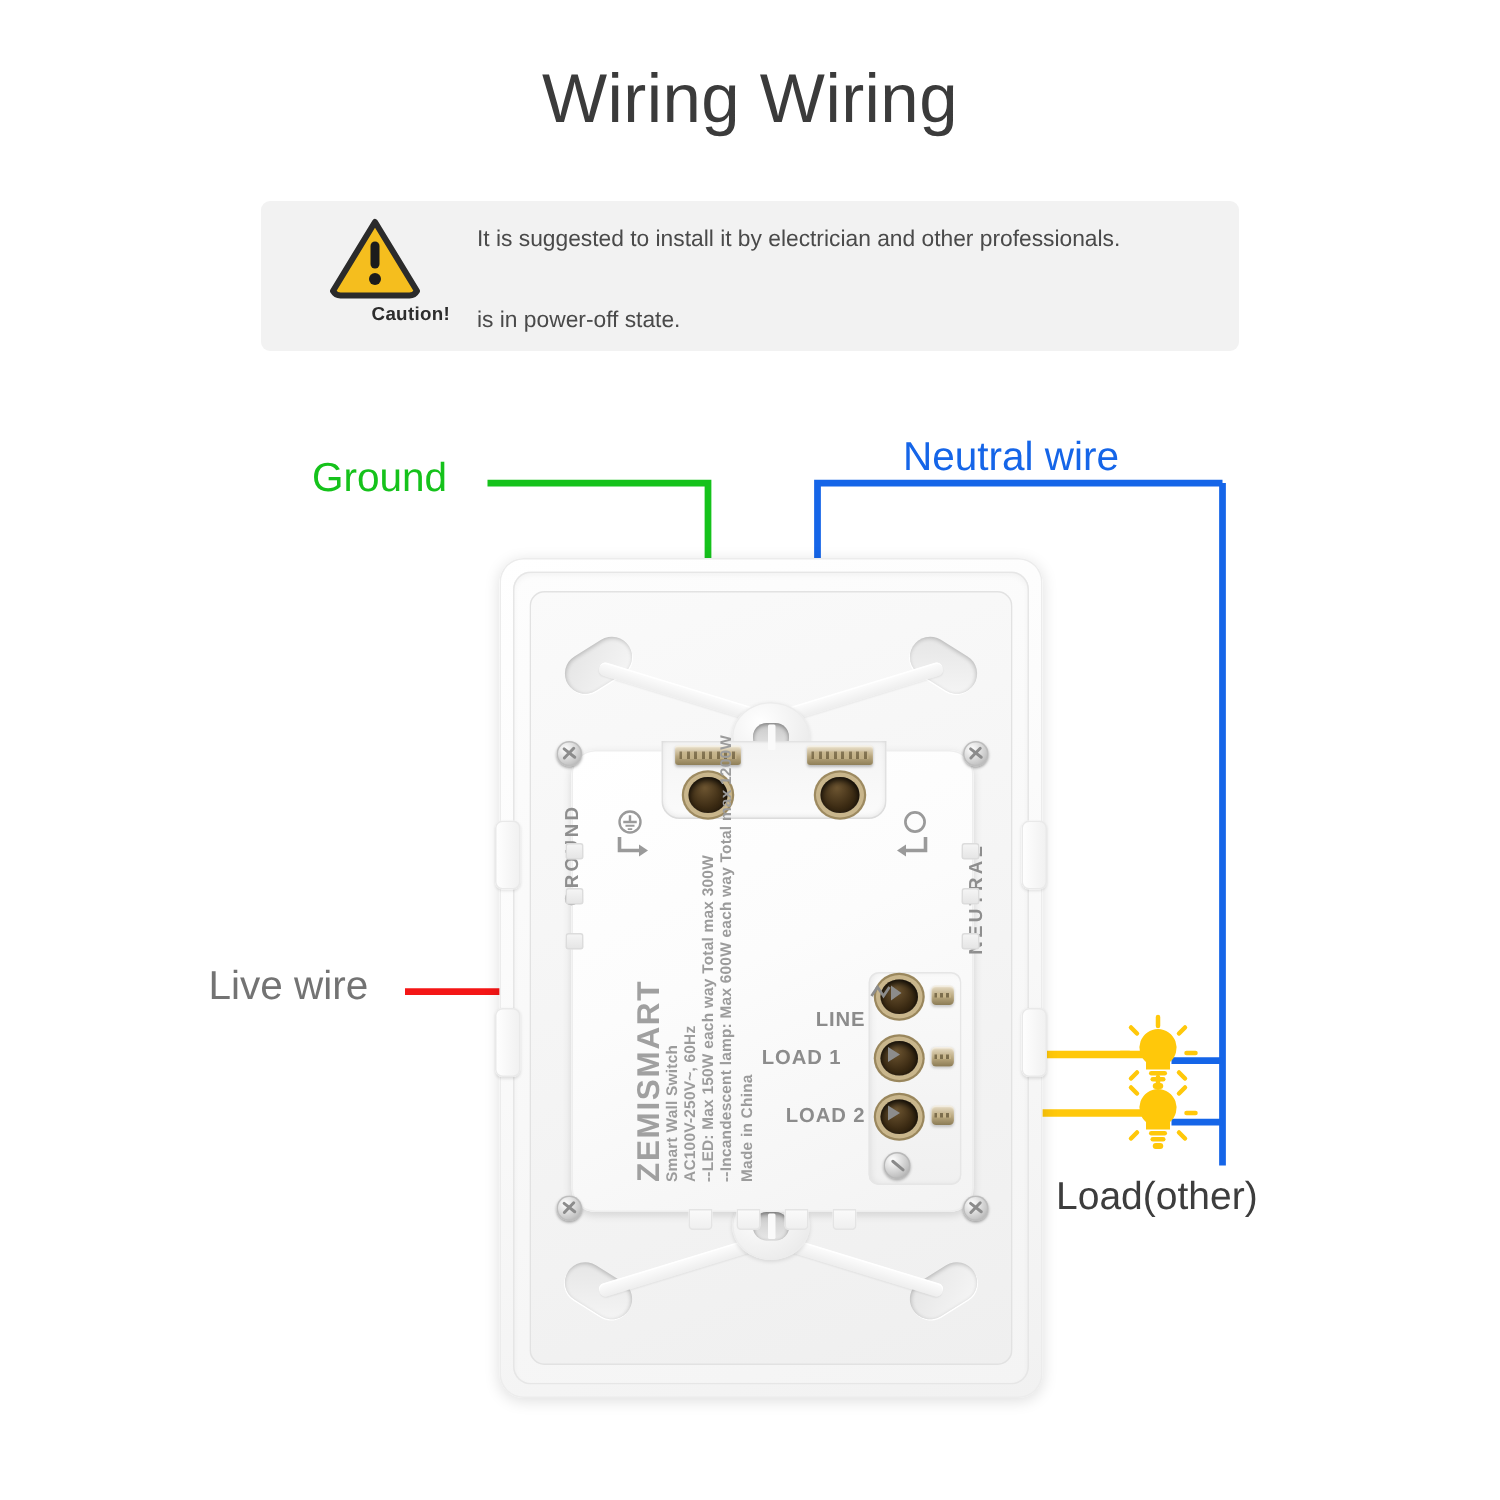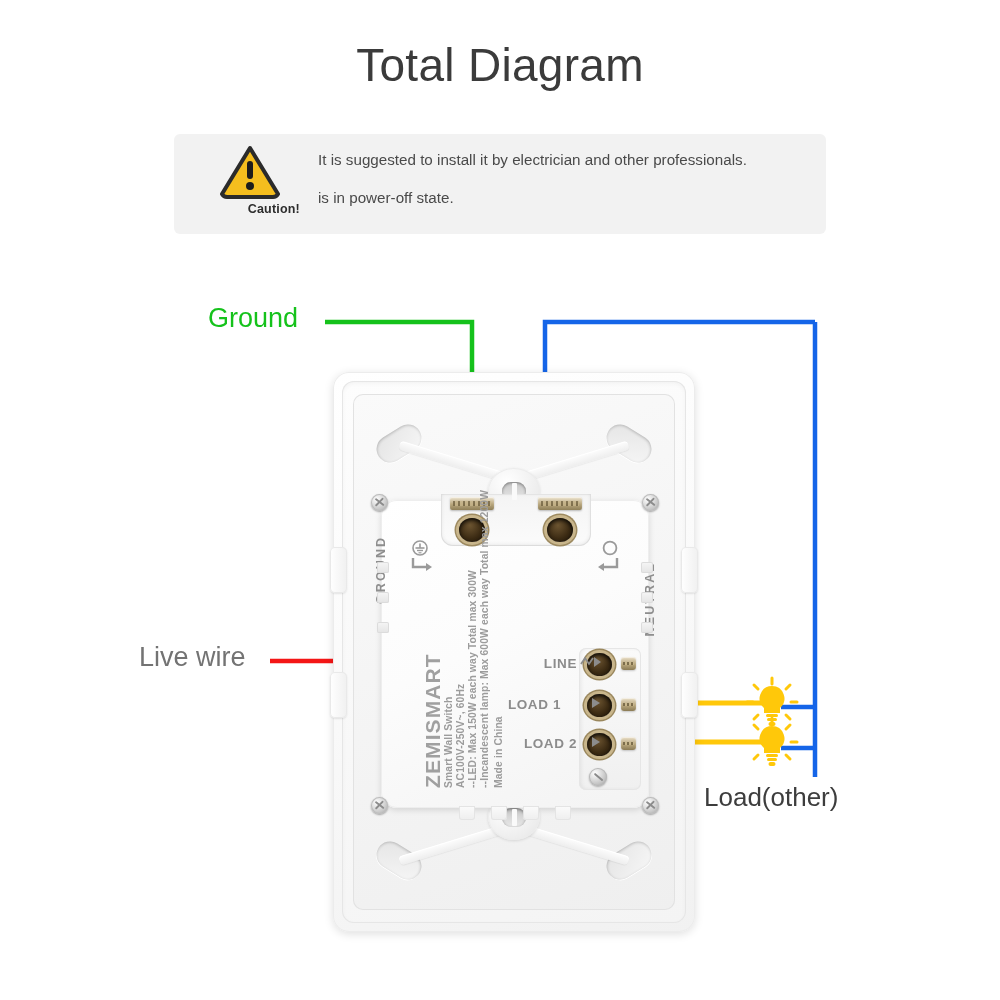--- a/index.html
+++ b/index.html
@@ -61,21 +61,21 @@
     left: 144px;
     top: 12px;
     width: 490px;
   }
   .caution-line {
     font-size: 15.2px;
     color: #4a4a4a;
     line-height: 28px;
     white-space: nowrap;
   }
-  .caution-line.l1 { margin-bottom: 10px; }
+  .caution-line.l1 { margin-bottom: 26px; }
   .caution-line.l3 { white-space: normal; }
 
   
   #diagram {
     position: absolute;
     left: 0;
     top: 0;
     width: 1000px;
     height: 1000px;
   }
@@ -391,21 +391,21 @@
   }
 
   .strip-text {
     position: absolute;
     font-size: 13.5px;
     font-weight: bold;
     color: #8c8c8c;
     letter-spacing: 0.6px;
     white-space: nowrap;
   }
-  #text-line  { right: 72px; top: 156px; padding-left: 15px; }
+  #text-line  { right: 72px; top: 172px; padding-left: 15px; }
   #text-load1 { right: 88px; top: 197px; }
   #text-load2 { right: 72px; top: 236px; text-align: center; }
 
   
   .clip-tab {
     position: absolute;
     width: 12px; height: 11px;
     background: linear-gradient(#f6f6f6,#e4e4e4);
     border-radius: 2px;
     box-shadow: inset 0 0 0 1px #dcdcdc;
@@ -430,21 +430,21 @@
     position: absolute;
     width: 54px;
     height: 54px;
   }
   #lamp-1 { left: 745px; top: 676px; }
   #lamp-2 { left: 745px; top: 716px; }
 </style>
 </head>
 <body>
 
-<div id="page-title">Total Diagram</div>
+<div id="page-title">Wiring Wiring</div>
 
 <div id="caution-panel">
 
   <div id="caution-icon-wrap">
     <svg class="tri-svg" width="64" height="56" viewBox="0 0 64 56">
       <path d="M32 4 L60 50 A6 6 0 0 1 55 53 L9 53 A6 6 0 0 1 4 50 Z" fill="#f5be1e" stroke="#2b2b2b" stroke-width="4" stroke-linejoin="round"></path>
       <rect x="29" y="17" width="6" height="18" rx="3" fill="#1c1c1c"></rect>
       <circle cx="32" cy="42" r="4" fill="#1c1c1c"></circle>
     </svg>
     <div id="caution-label">Caution!</div>
@@ -469,20 +469,21 @@
     <line x1="815" y1="707" x2="781" y2="707" stroke="#1565e8" stroke-width="4.5"></line>
     <line x1="815" y1="748" x2="781" y2="748" stroke="#1565e8" stroke-width="4.5"></line>
 
     <line x1="270" y1="661" x2="600" y2="661" stroke="#f41616" stroke-width="4.5"></line>
 
     <line x1="600" y1="703" x2="762" y2="703" stroke="#ffc80a" stroke-width="5"></line>
     <line x1="600" y1="742" x2="762" y2="742" stroke="#ffc80a" stroke-width="5"></line>
   </svg>
 
   <div class="wire-label" id="label-ground">Ground</div>
+  <div class="wire-label" id="label-neutral">Neutral wire</div>
   <div class="wire-label" id="label-live">Live wire</div>
   <div class="wire-label" id="label-load">Load(other)</div>
 
   <svg class="lamp" id="lamp-1" viewBox="0 0 54 54">
     <g stroke="#ffc80a" stroke-width="3" stroke-linecap="round">
       <line x1="27" y1="2" x2="27" y2="8"></line>
       <line x1="9" y1="9" x2="13" y2="13"></line>
       <line x1="45" y1="9" x2="41" y2="13"></line>
       <line x1="2" y1="26" x2="8" y2="26"></line>
       <line x1="52" y1="26" x2="46" y2="26"></line>

